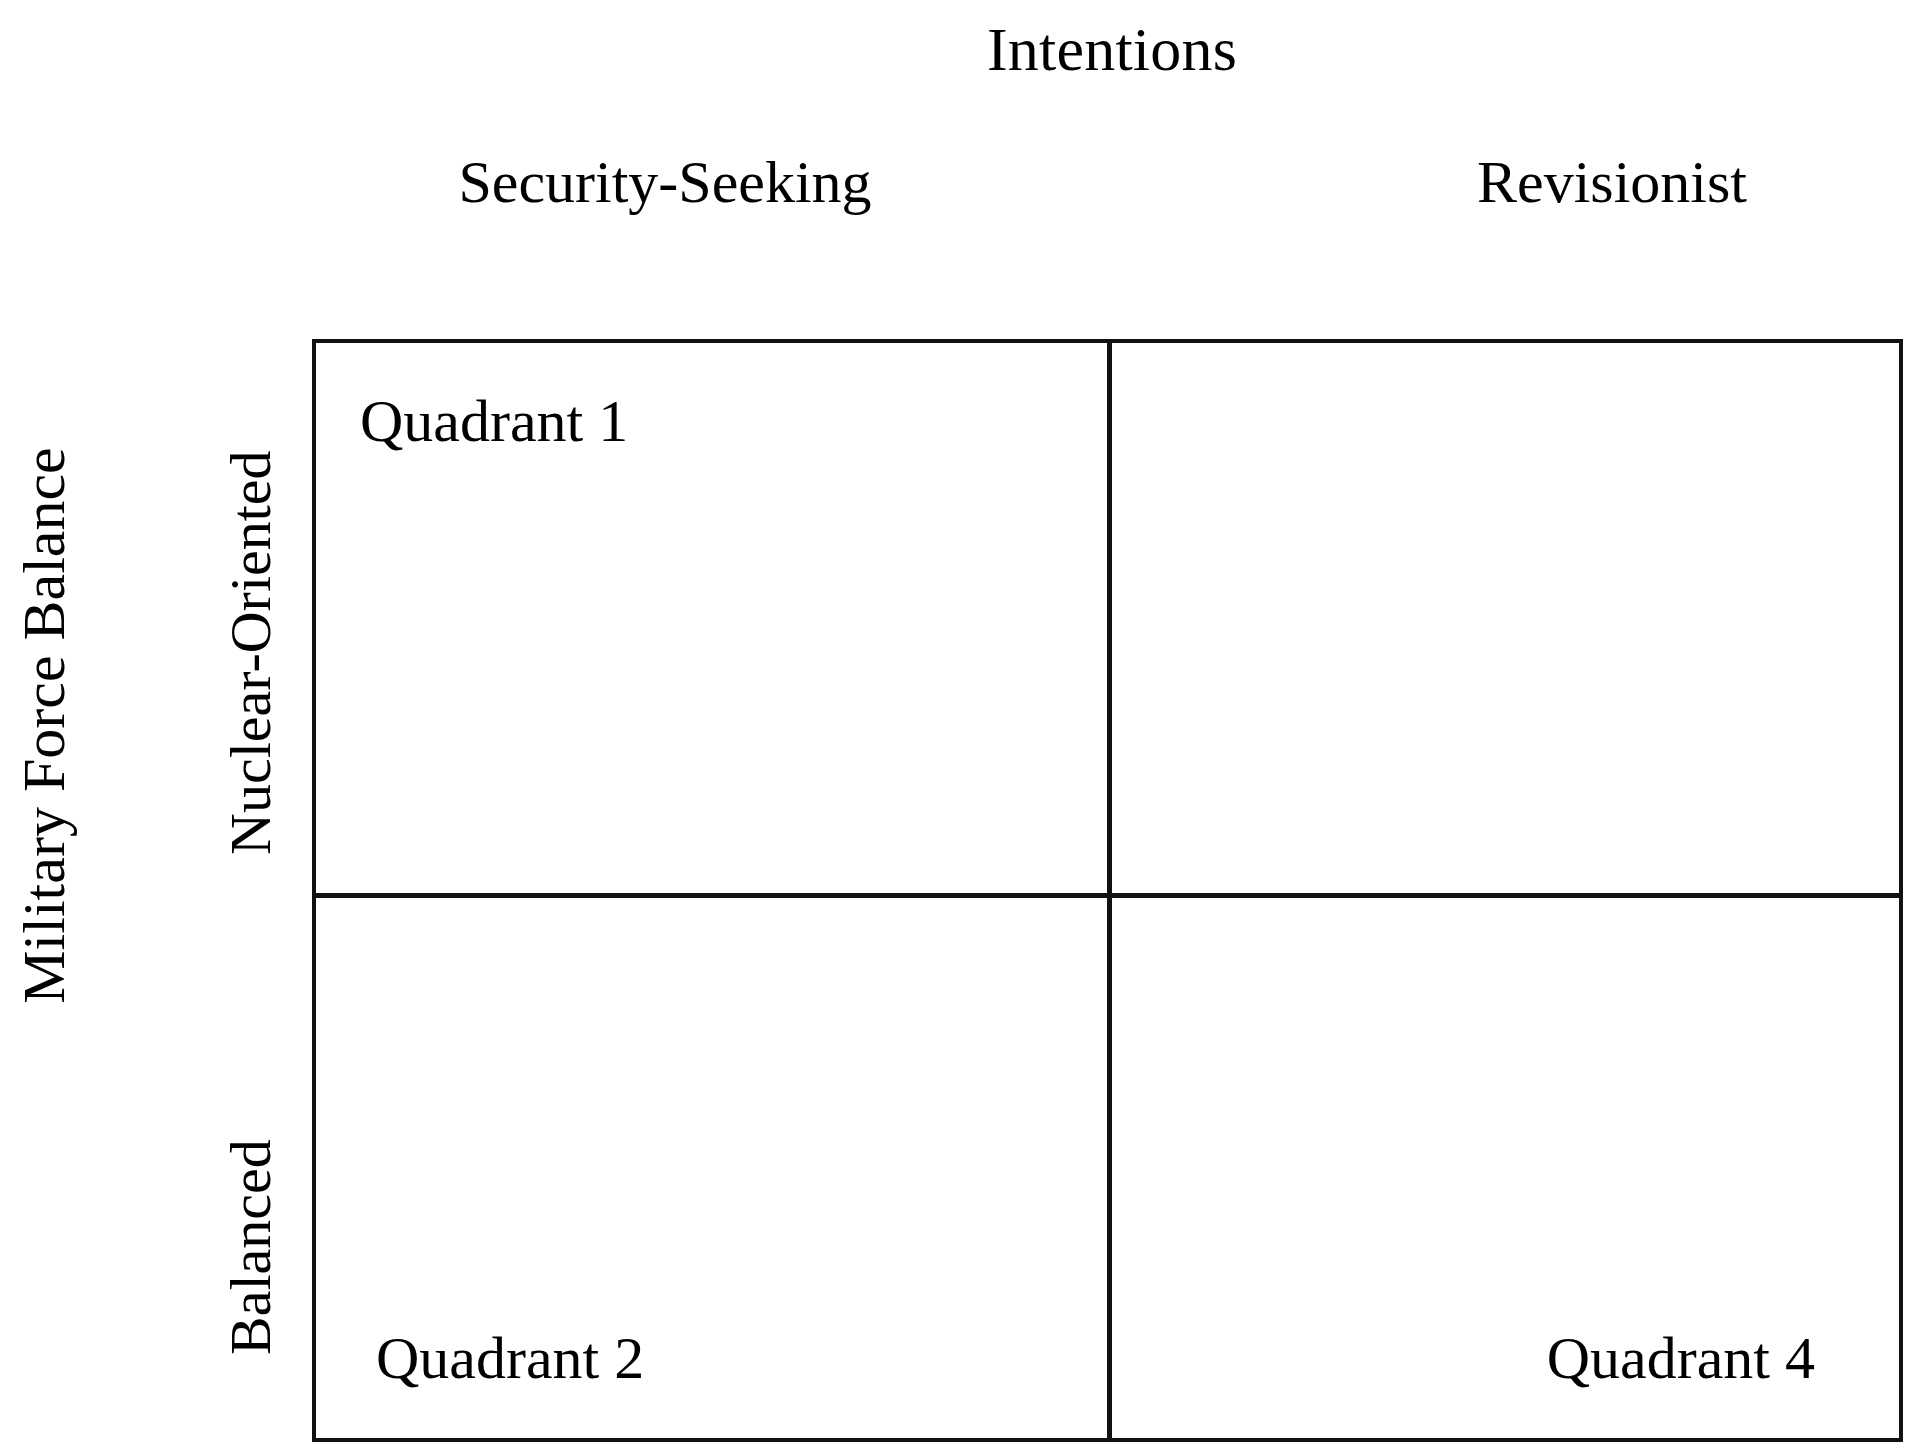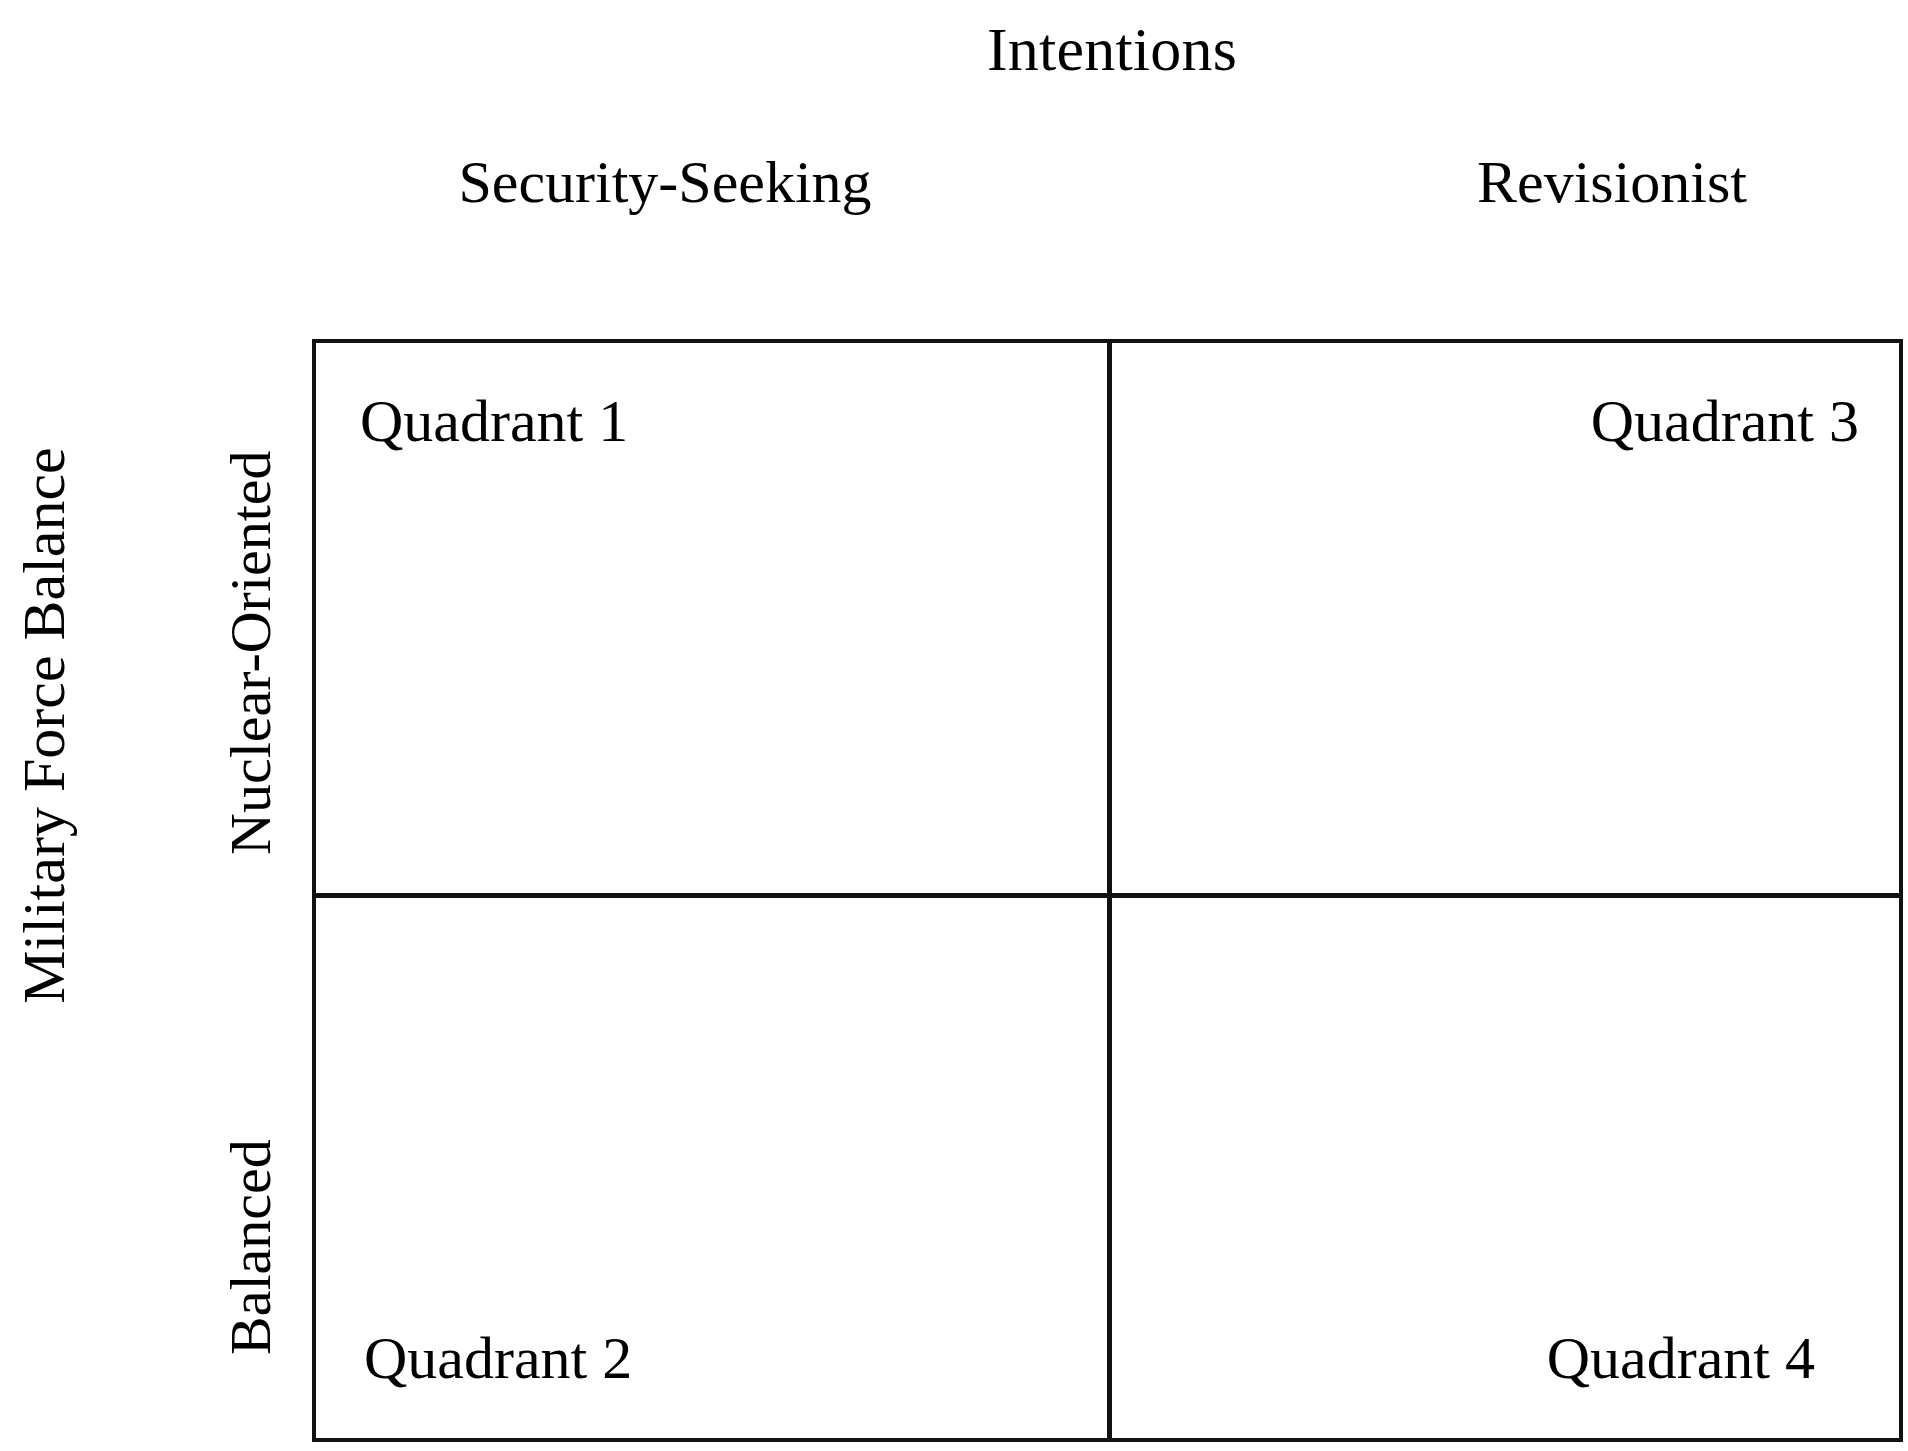--- a/index.html
+++ b/index.html
@@ -125,21 +125,21 @@
     position: absolute;
     box-sizing: border-box;
     font-size: 60px;
     line-height: 1.0;
     white-space: nowrap;
   }
   .cell-label { display: block; }
 
   .cell.q1 { left: 0px;   top: 0px;   width: 791px; height: 550px;  padding: 48px 15px 0 44px; text-align: left; }
   .cell.q3 { left: 796px; top: 0px;   width: 791px; height: 550px;  padding: 48px 44px 0 0; text-align: right; }
-  .cell.q2 { left: 0px;   top: 555px; width: 791px; height: 540px;  padding: 0 0 50px 48px; text-align: left;
+  .cell.q2 { left: 0px;   top: 555px; width: 791px; height: 540px;  padding: 0 0 50px 60px; text-align: left;
              display: flex; align-items: flex-end; }
   .cell.q4 { left: 752px; top: 555px; width: 791px; height: 540px;  padding: 0 44px 50px 0; text-align: right;
              display: flex; align-items: flex-end; justify-content: flex-end; }
 </style>
 </head>
 <body>
 
 <div id="figure">
 
   <div class="axis-title-x">Intentions</div>
@@ -162,23 +162,20 @@
 
   <div class="matrix">
 
     <div class="divider-v"></div>
     <div class="divider-h"></div>
 
     <div class="cell q1">
       <span class="cell-label">Quadrant 1</span>
     </div>
 
-    <div class="cell q3">
-      <span class="cell-label">Quadrant 3</span>
-    </div>
 
     <div class="cell q2">
       <span class="cell-label">Quadrant 2</span>
     </div>
 
     <div class="cell q4">
       <span class="cell-label">Quadrant 4</span>
     </div>
 
   </div>

